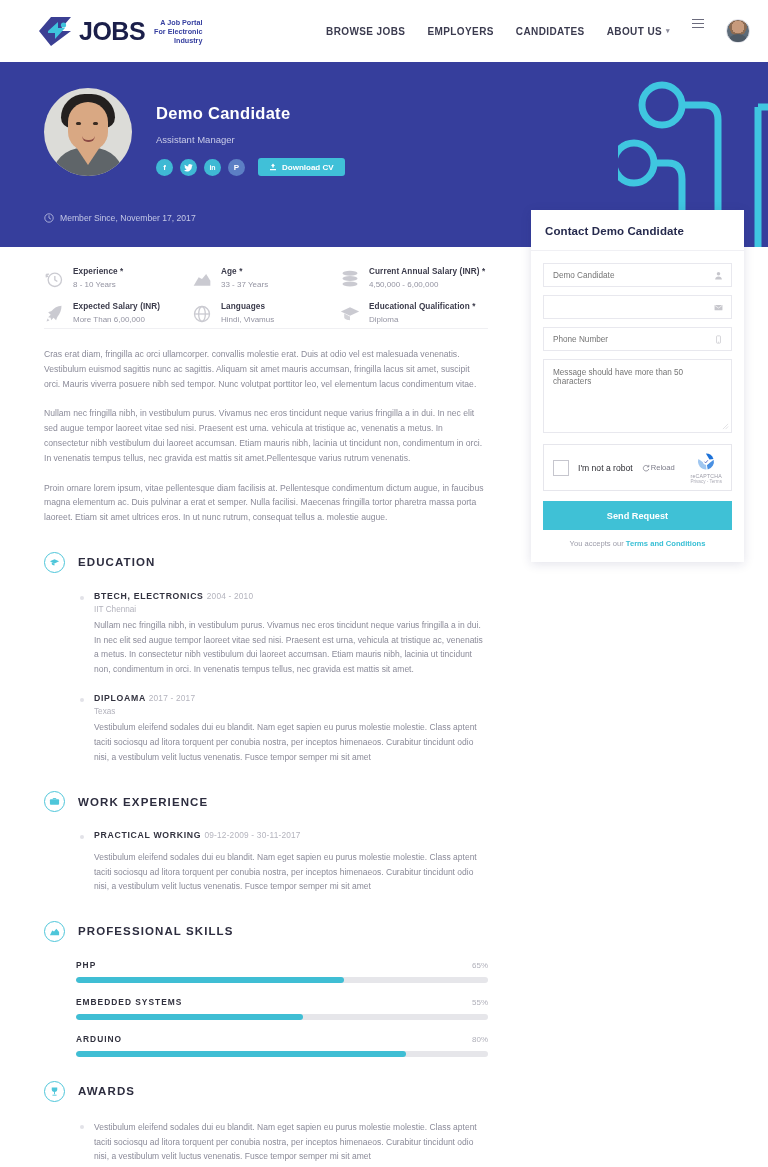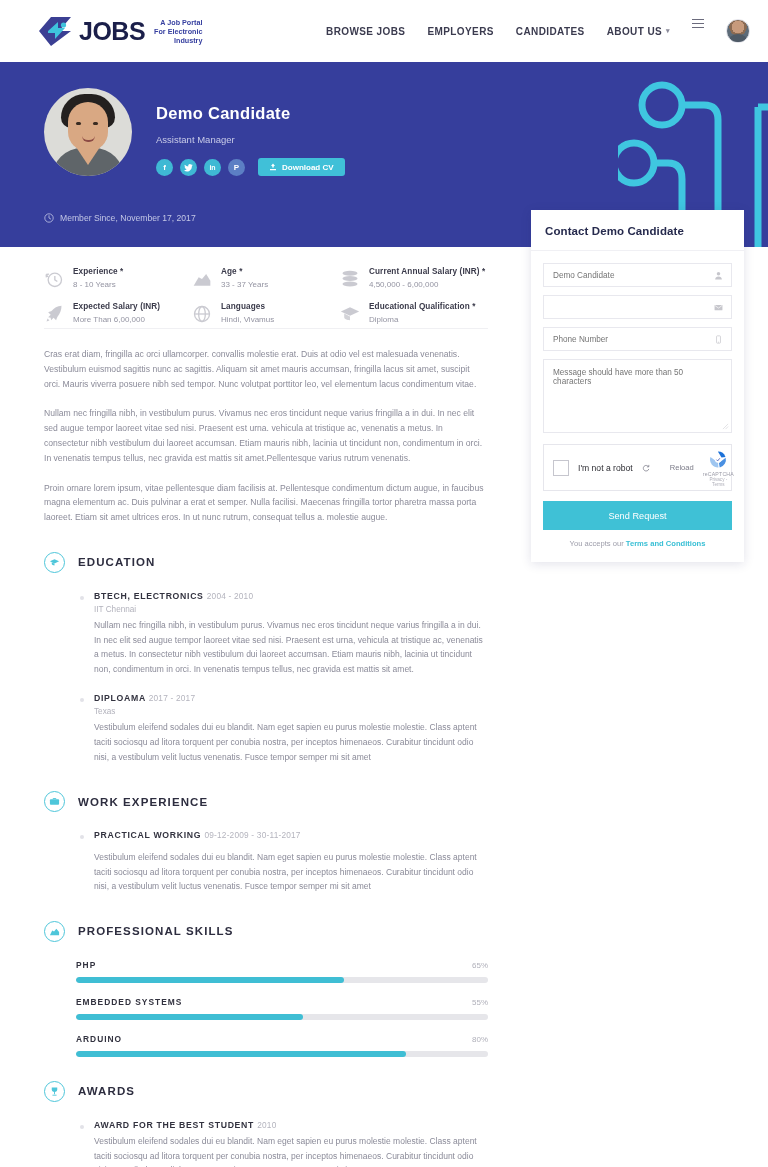--- a/index.html
+++ b/index.html
@@ -126,28 +126,28 @@
     padding: 8px 9px; font-size: 8.2px; color: #b6b6c2;
     font-family: "Liberation Sans", sans-serif; background: transparent;
   }
   .resz { position: absolute; right: 2px; bottom: 2px; width: 7px; height: 7px; opacity: .35; }
   .captcha {
     border: 1px solid #e6e6ec; height: 47px; display: flex; align-items: center;
     padding: 0 9px; gap: 9px; margin-bottom: 10px; background: #fff;
   }
   .cbox { width: 16px; height: 16px; border: 1.6px solid #c6c6ce; background: #fff; flex: none; cursor: pointer; }
   .cap-txt { font-size: 8.6px; color: #2d2d33; white-space: nowrap; }
-  .cap-reload { display: flex; align-items: center; gap: 20px; font-size: 7.6px; color: #7b7b88; cursor: pointer; }
+  .cap-reload { display: flex; align-items: center; gap: 1px; font-size: 7.6px; color: #7b7b88; cursor: pointer; }
   .cap-logo { margin-left: auto; text-align: center; }
   .cap-logo svg { display: block; margin: 0 auto; }
   .cap-brand { font-size: 5.2px; color: #9a9aa6; letter-spacing: .2px; margin-top: 1px; }
   .cap-priv { font-size: 4.6px; color: #aeaeb8; }
   .send-btn {
     height: 29px; background: #3fc1d6; color: #fff; font-size: 9.2px;
-    font-weight: normal; display: flex; align-items: center; justify-content: center;
+    font-weight: bold; display: flex; align-items: center; justify-content: center;
     cursor: pointer; border: 0; width: 100%;
     font-family: "Liberation Sans", sans-serif;
   }
   .terms { text-align: center; font-size: 7.6px; color: #9d9daa; margin-top: 9px; }
   .terms b { color: #38bfd5; font-weight: bold; cursor: pointer; }
 
   
   .main { padding: 20px 24px 0 44px; width: 512px; }
   .info-grid {
     display: grid; grid-template-columns: 1fr 1fr 1fr;
@@ -500,19 +500,15 @@
     <span class="sec-ico">
       <svg width="11" height="11" viewBox="0 0 24 24" fill="#4ec6da">
         <path d="M6 3h12v4a6 6 0 0 1-12 0z"></path>
           <path d="M11 12h2v6h-2z"></path>
           <path d="M7.5 19h9v2h-9z"></path>
       </svg>
     </span>
     <span class="sec-title">AWARDS</span>
   </div>
   <div class="entry">
-    <div class="e-title">
-      <span>AWARD FOR THE BEST STUDENT</span>
-      <span class="e-date">2010</span>
-    </div>
     <div class="e-desc">Vestibulum eleifend sodales dui eu blandit. Nam eget sapien eu purus molestie molestie. Class aptent taciti sociosqu ad litora torquent per conubia nostra, per inceptos himenaeos. Curabitur tincidunt odio nisi, a vestibulum velit luctus venenatis. Fusce tempor semper mi sit amet</div>
   </div>
 </div>
 
 </body></html>

